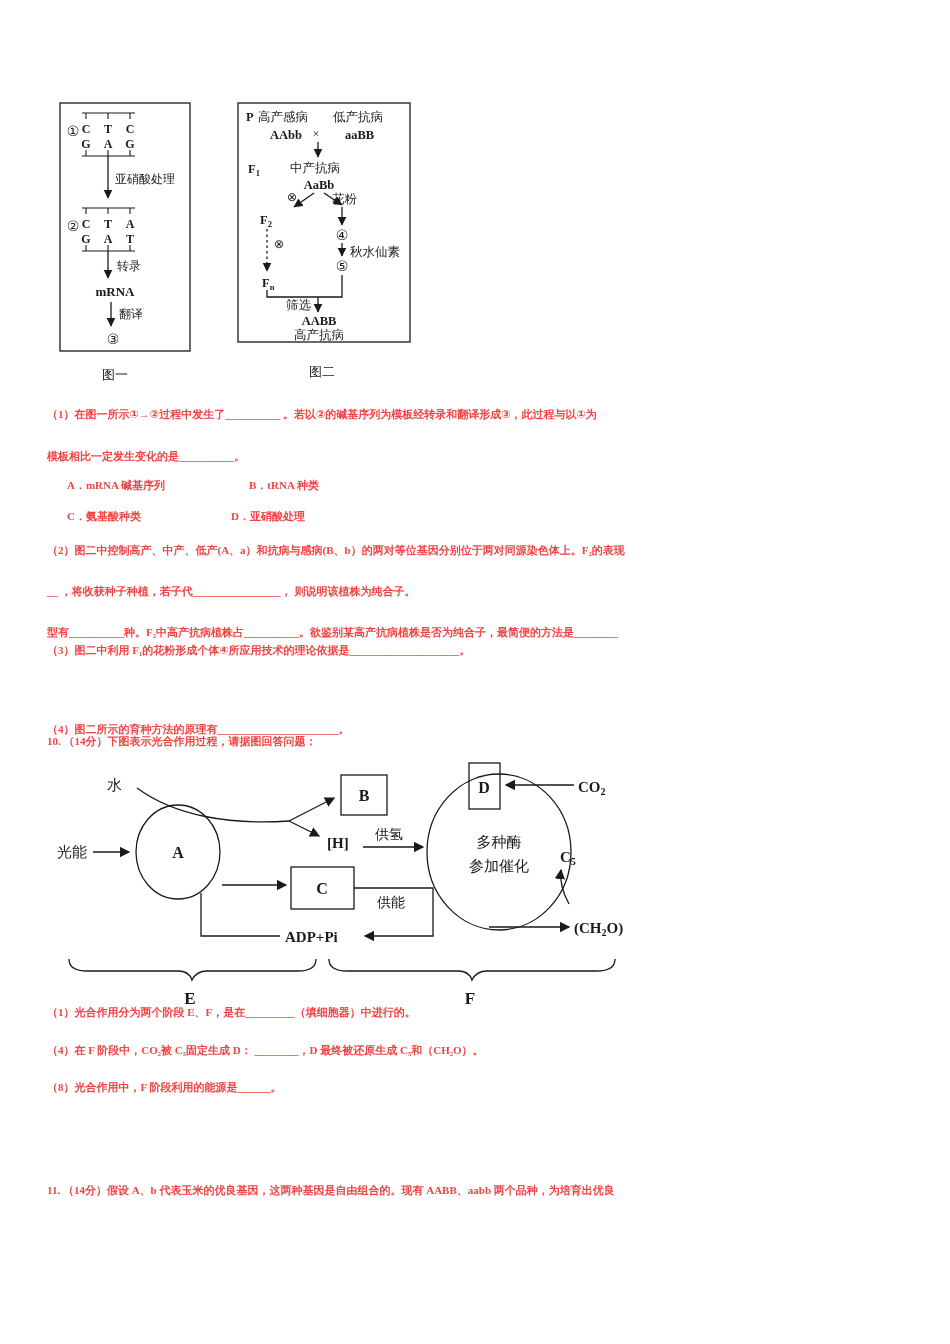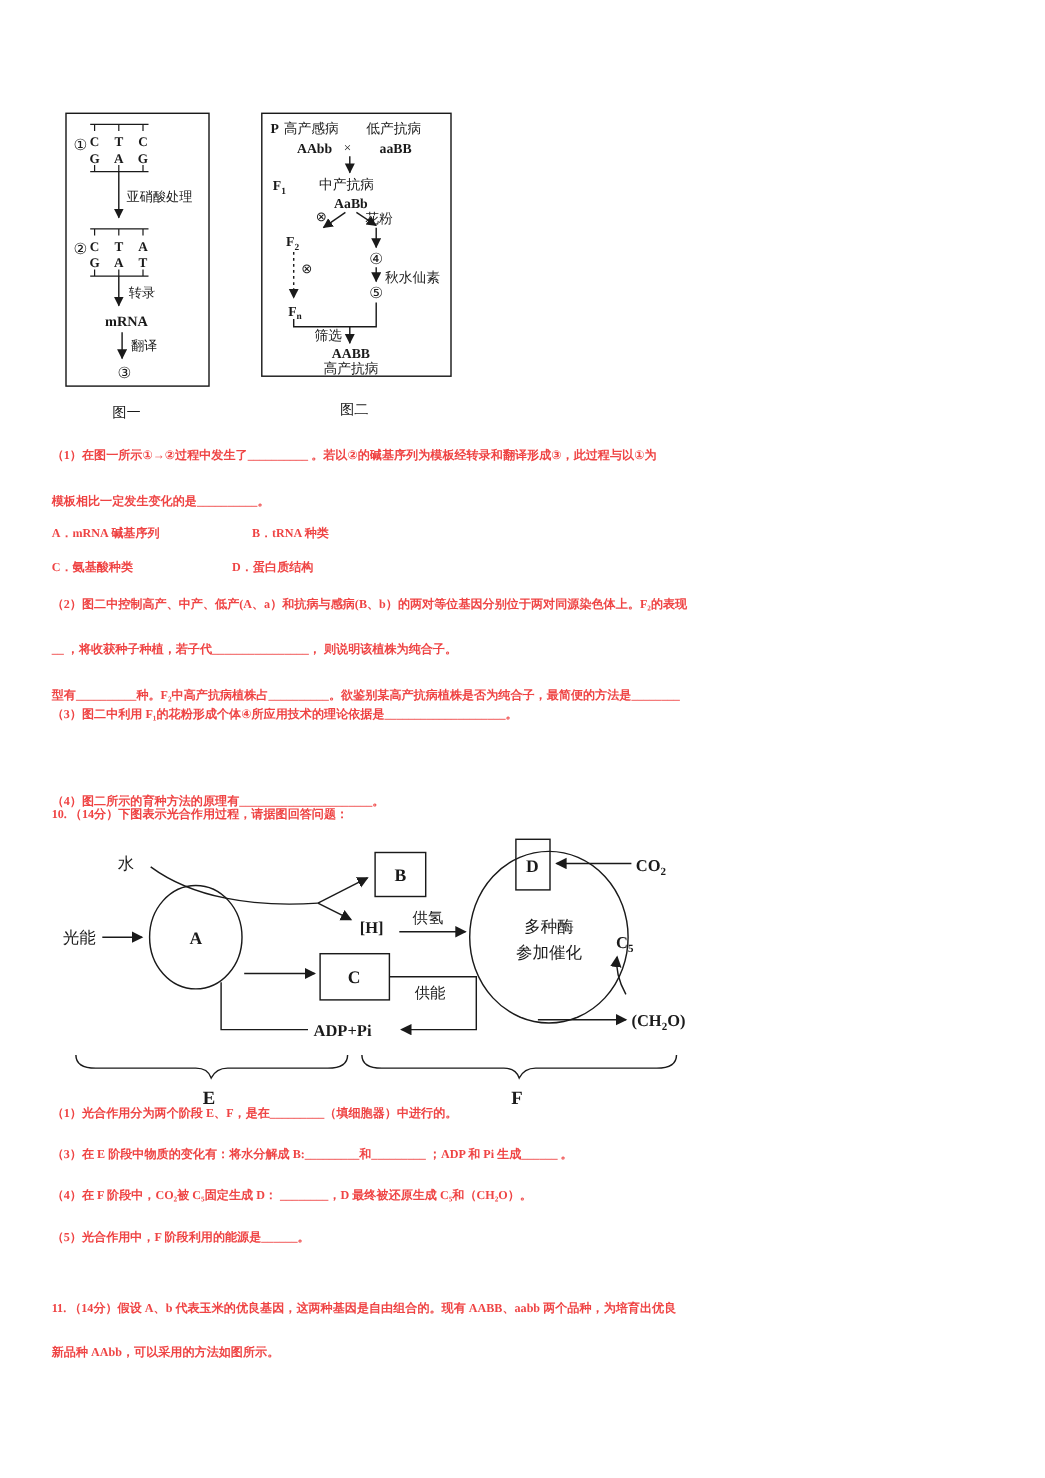--- a/index.html
+++ b/index.html
@@ -17,21 +17,21 @@
     left:47px;
     white-space:nowrap;
     font-size:11px;
     font-weight:700;
     color:#ef4444;
   }
   .lh42{line-height:42px;}
   .lh41{line-height:41px;}
   .lh40{line-height:40px;}
   .lh37{line-height:37.5px;}
-  .lh31{line-height:31px;}
+  .lh31{line-height:31px;margin-left:20px;}
   .lh30{line-height:30px;}
   .optA{display:inline-block;width:182px;}
   .optC{display:inline-block;width:164px;}
   svg{position:absolute;overflow:visible;}
   svg text{fill:#1a1a1a;font-family:"Liberation Serif","DejaVu Sans",serif;}
   .cn{font-weight:400;}
   .lat{font-weight:700;}
   .stroke{stroke:#1a1a1a;stroke-width:1.3;fill:none;}
   .thin{stroke:#1a1a1a;stroke-width:1.1;fill:none;}
 </style>
@@ -123,21 +123,21 @@
     <text x="83" y="244" font-size="12.5" class="cn" text-anchor="middle">高产抗病</text>
     <text x="86" y="281" font-size="13" class="cn" text-anchor="middle">图二</text>
   </svg>
 
   <div class="tline lh42" style="top:393px">
     <div>（1）在图一所示①→②过程中发生了__________ 。若以②的碱基序列为模板经转录和翻译形成③，此过程与以①为</div>
     <div>模板相比一定发生变化的是__________。</div>
   </div>
   <div class="tline lh31" style="top:470px">
     <div><span class="optA">A．mRNA 碱基序列</span><span>B．tRNA 种类</span></div>
-    <div><span class="optC">C．氨基酸种类</span><span>D．蛋白质结构</span></div>
+    <div><span class="optC">C．氨基酸种类</span><span>D．亚硝酸处理</span></div>
   </div>
   <div class="tline lh41" style="top:530px">
     <div>（2）图二中控制高产、中产、低产(A、a）和抗病与感病(B、b）的两对等位基因分别位于两对同源染色体上。F₂的表现</div>
     <div>__ ，将收获种子种植，若子代________________，  则说明该植株为纯合子。</div>
     <div>型有__________种。F₂中高产抗病植株占__________。欲鉴别某高产抗病植株是否为纯合子，最简便的方法是________</div>
   </div>
   <div class="tline lh30" style="top:635px">（3）图二中利用 F₁的花粉形成个体④所应用技术的理论依据是____________________。</div>
   <div class="tline lh30" style="top:714px">（4）图二所示的育种方法的原理有______________________。</div>
 
   <div class="tline lh30" style="top:726px">10. （14分）下图表示光合作用过程，请据图回答问题：</div>
@@ -192,23 +192,21 @@
     <path class="stroke" d="M146,141 L146,184 L225,184"></path>
 
     <path class="stroke" stroke-width="1.5" d="M14,207 C14,216 21,219 32,219 L123,219 C130,219 135,222 137,228 C140,222 145,219 152,219 L243,219 C254,219 261,216 261,207"></path>
     <path class="stroke" stroke-width="1.5" d="M274,207 C274,216 281,219 292,219 L403,219 C410,219 415,222 417,228 C420,222 425,219 432,219 L542,219 C553,219 560,216 560,207"></path>
     <text x="135" y="252" font-size="17" class="lat" text-anchor="middle">E</text>
     <text x="415" y="252" font-size="17" class="lat" text-anchor="middle">F</text>
   </svg>
 
   <div class="tline lh37" style="top:994px">
     <div>（1）光合作用分为两个阶段 E、F，是在_________（填细胞器）中进行的。</div>
-    <div>（3）在 E 阶段中物质的变化有：将水分解成 B:_________和_________ ；ADP 和 Pi 生成______ 。</div>
     <div>（4）在 F 阶段中，CO₂被 C₅固定生成 D： ________，D 最终被还原生成 C₅和（CH₂O）。</div>
-    <div>（5）光合作用中，F 阶段利用的能源是______。</div>
+    <div>（8）光合作用中，F 阶段利用的能源是______。</div>
   </div>
 
   <div class="tline lh40" style="top:1170px">
     <div>11. （14分）假设 A、b 代表玉米的优良基因，这两种基因是自由组合的。现有 AABB、aabb 两个品种，为培育出优良</div>
-    <div>新品种 AAbb，可以采用的方法如图所示。</div>
   </div>
 
 </div>
 
 </body></html>

